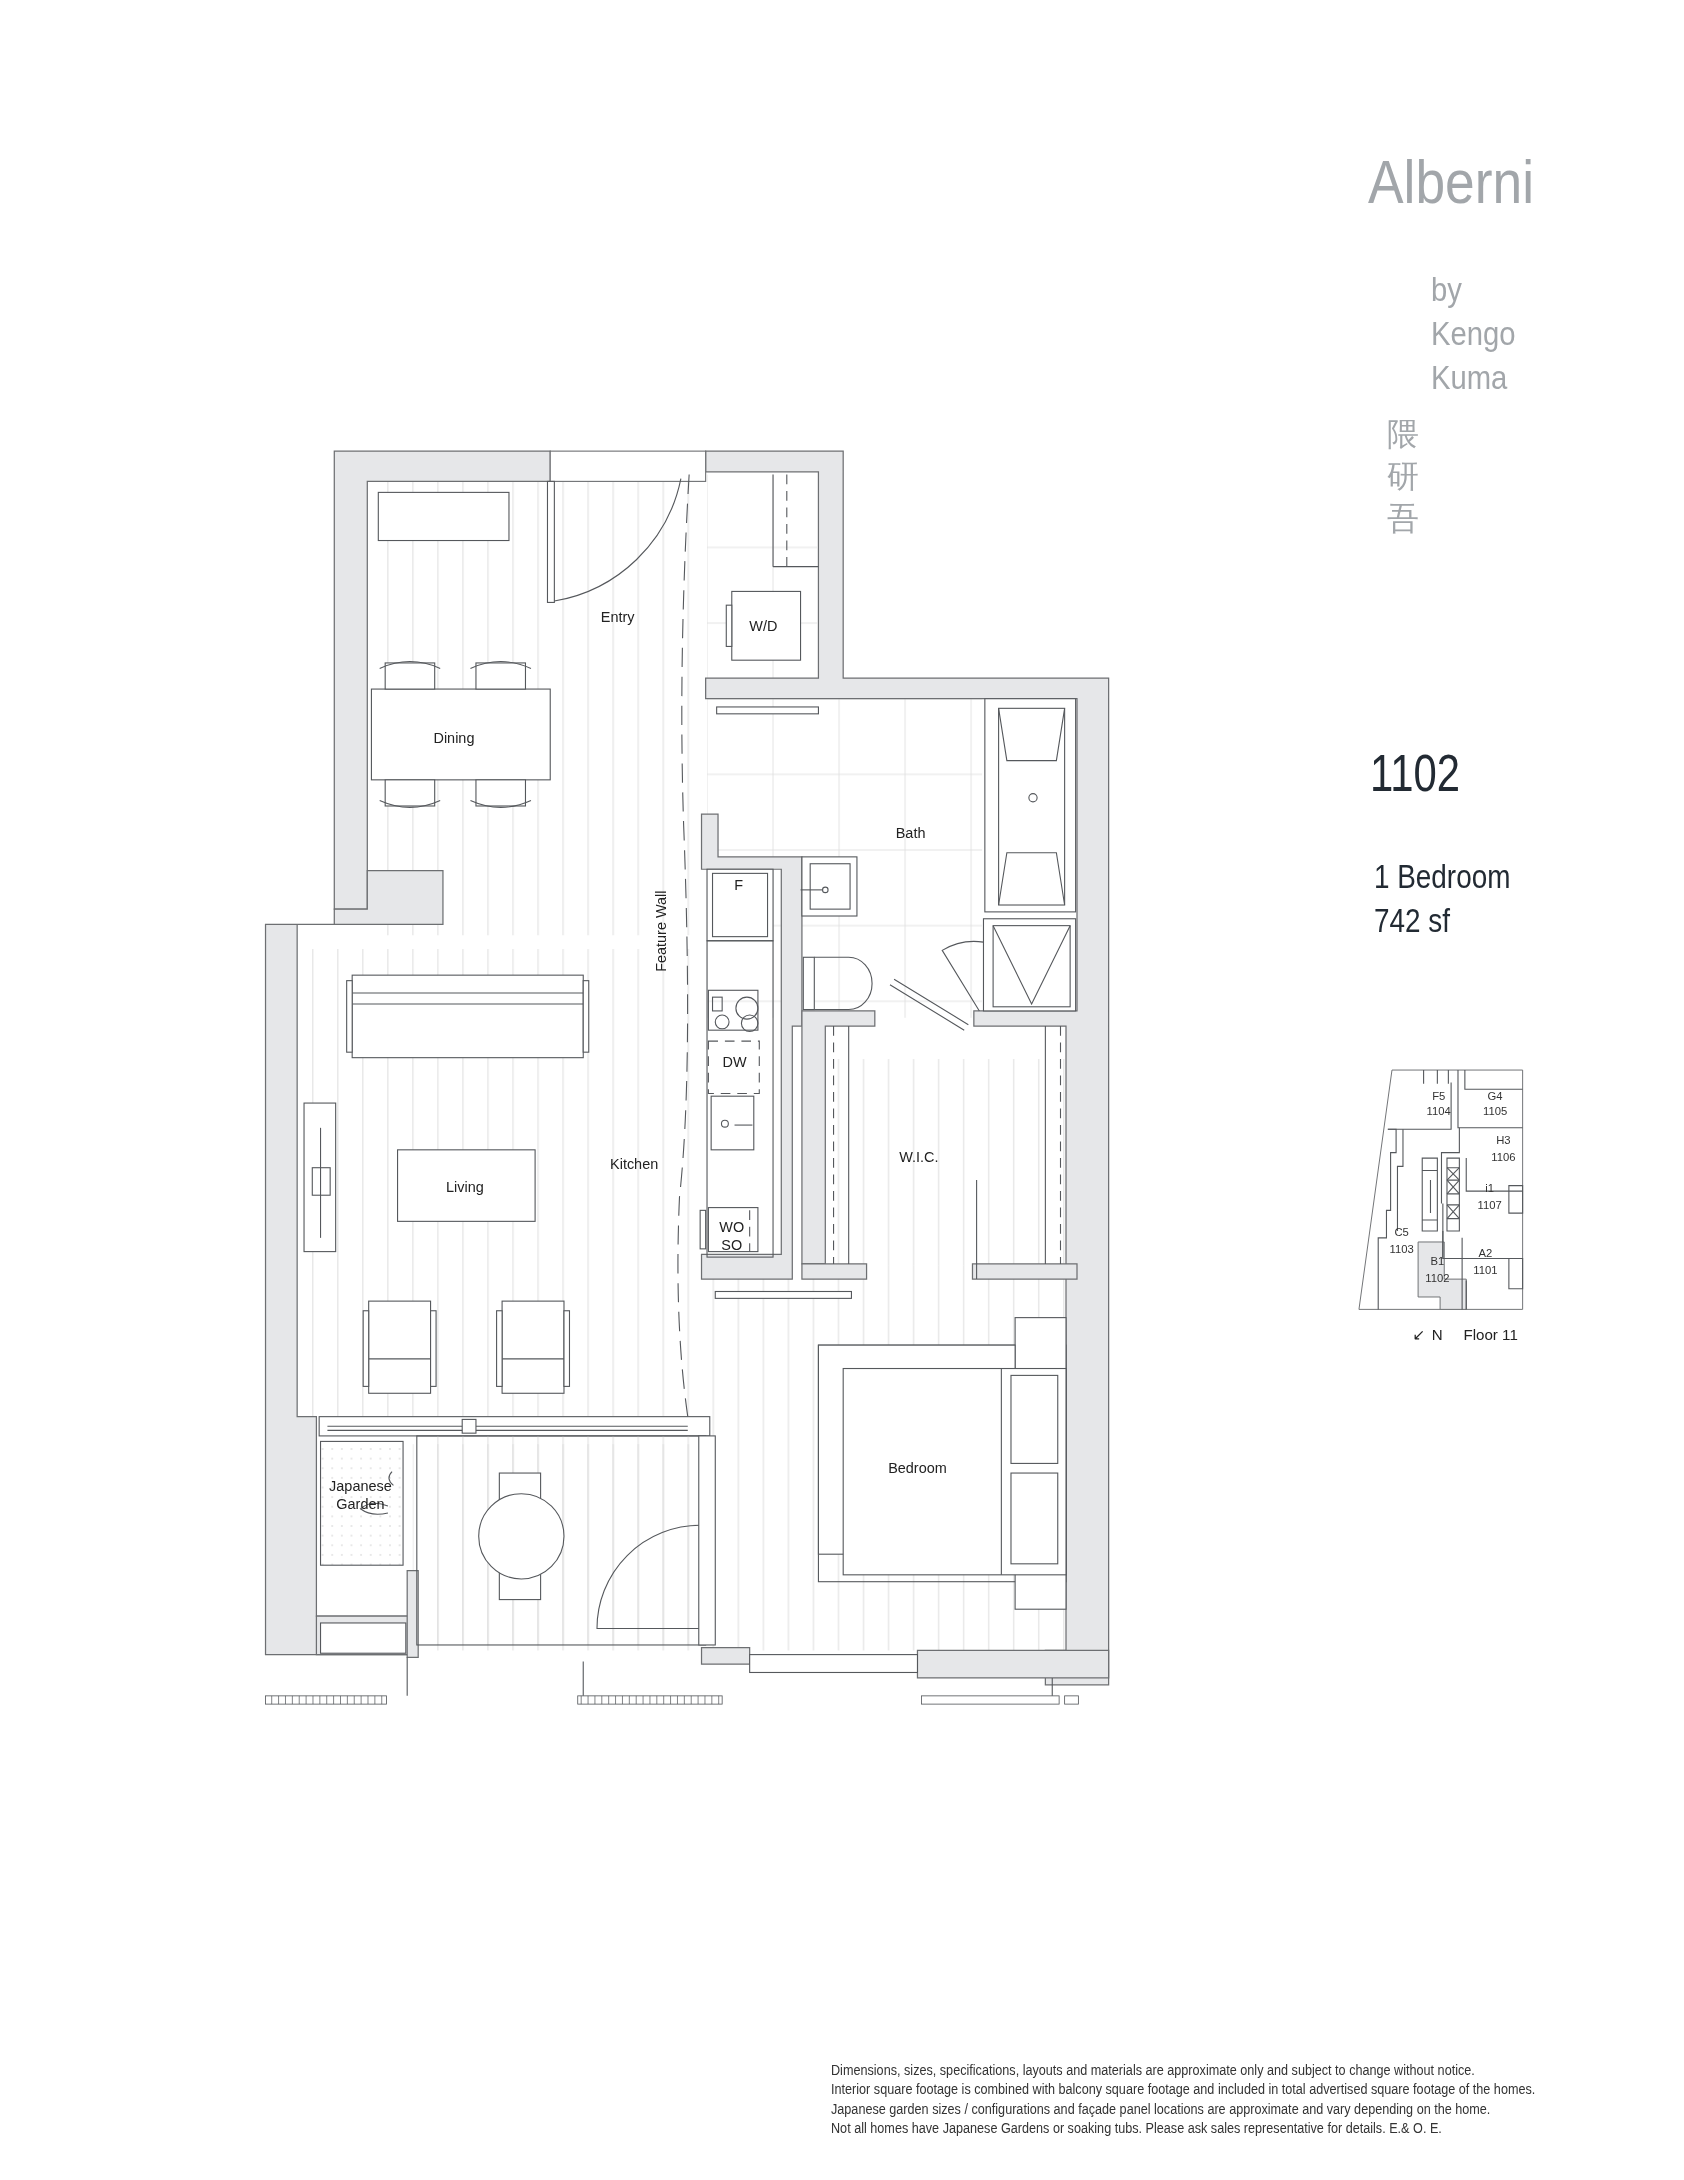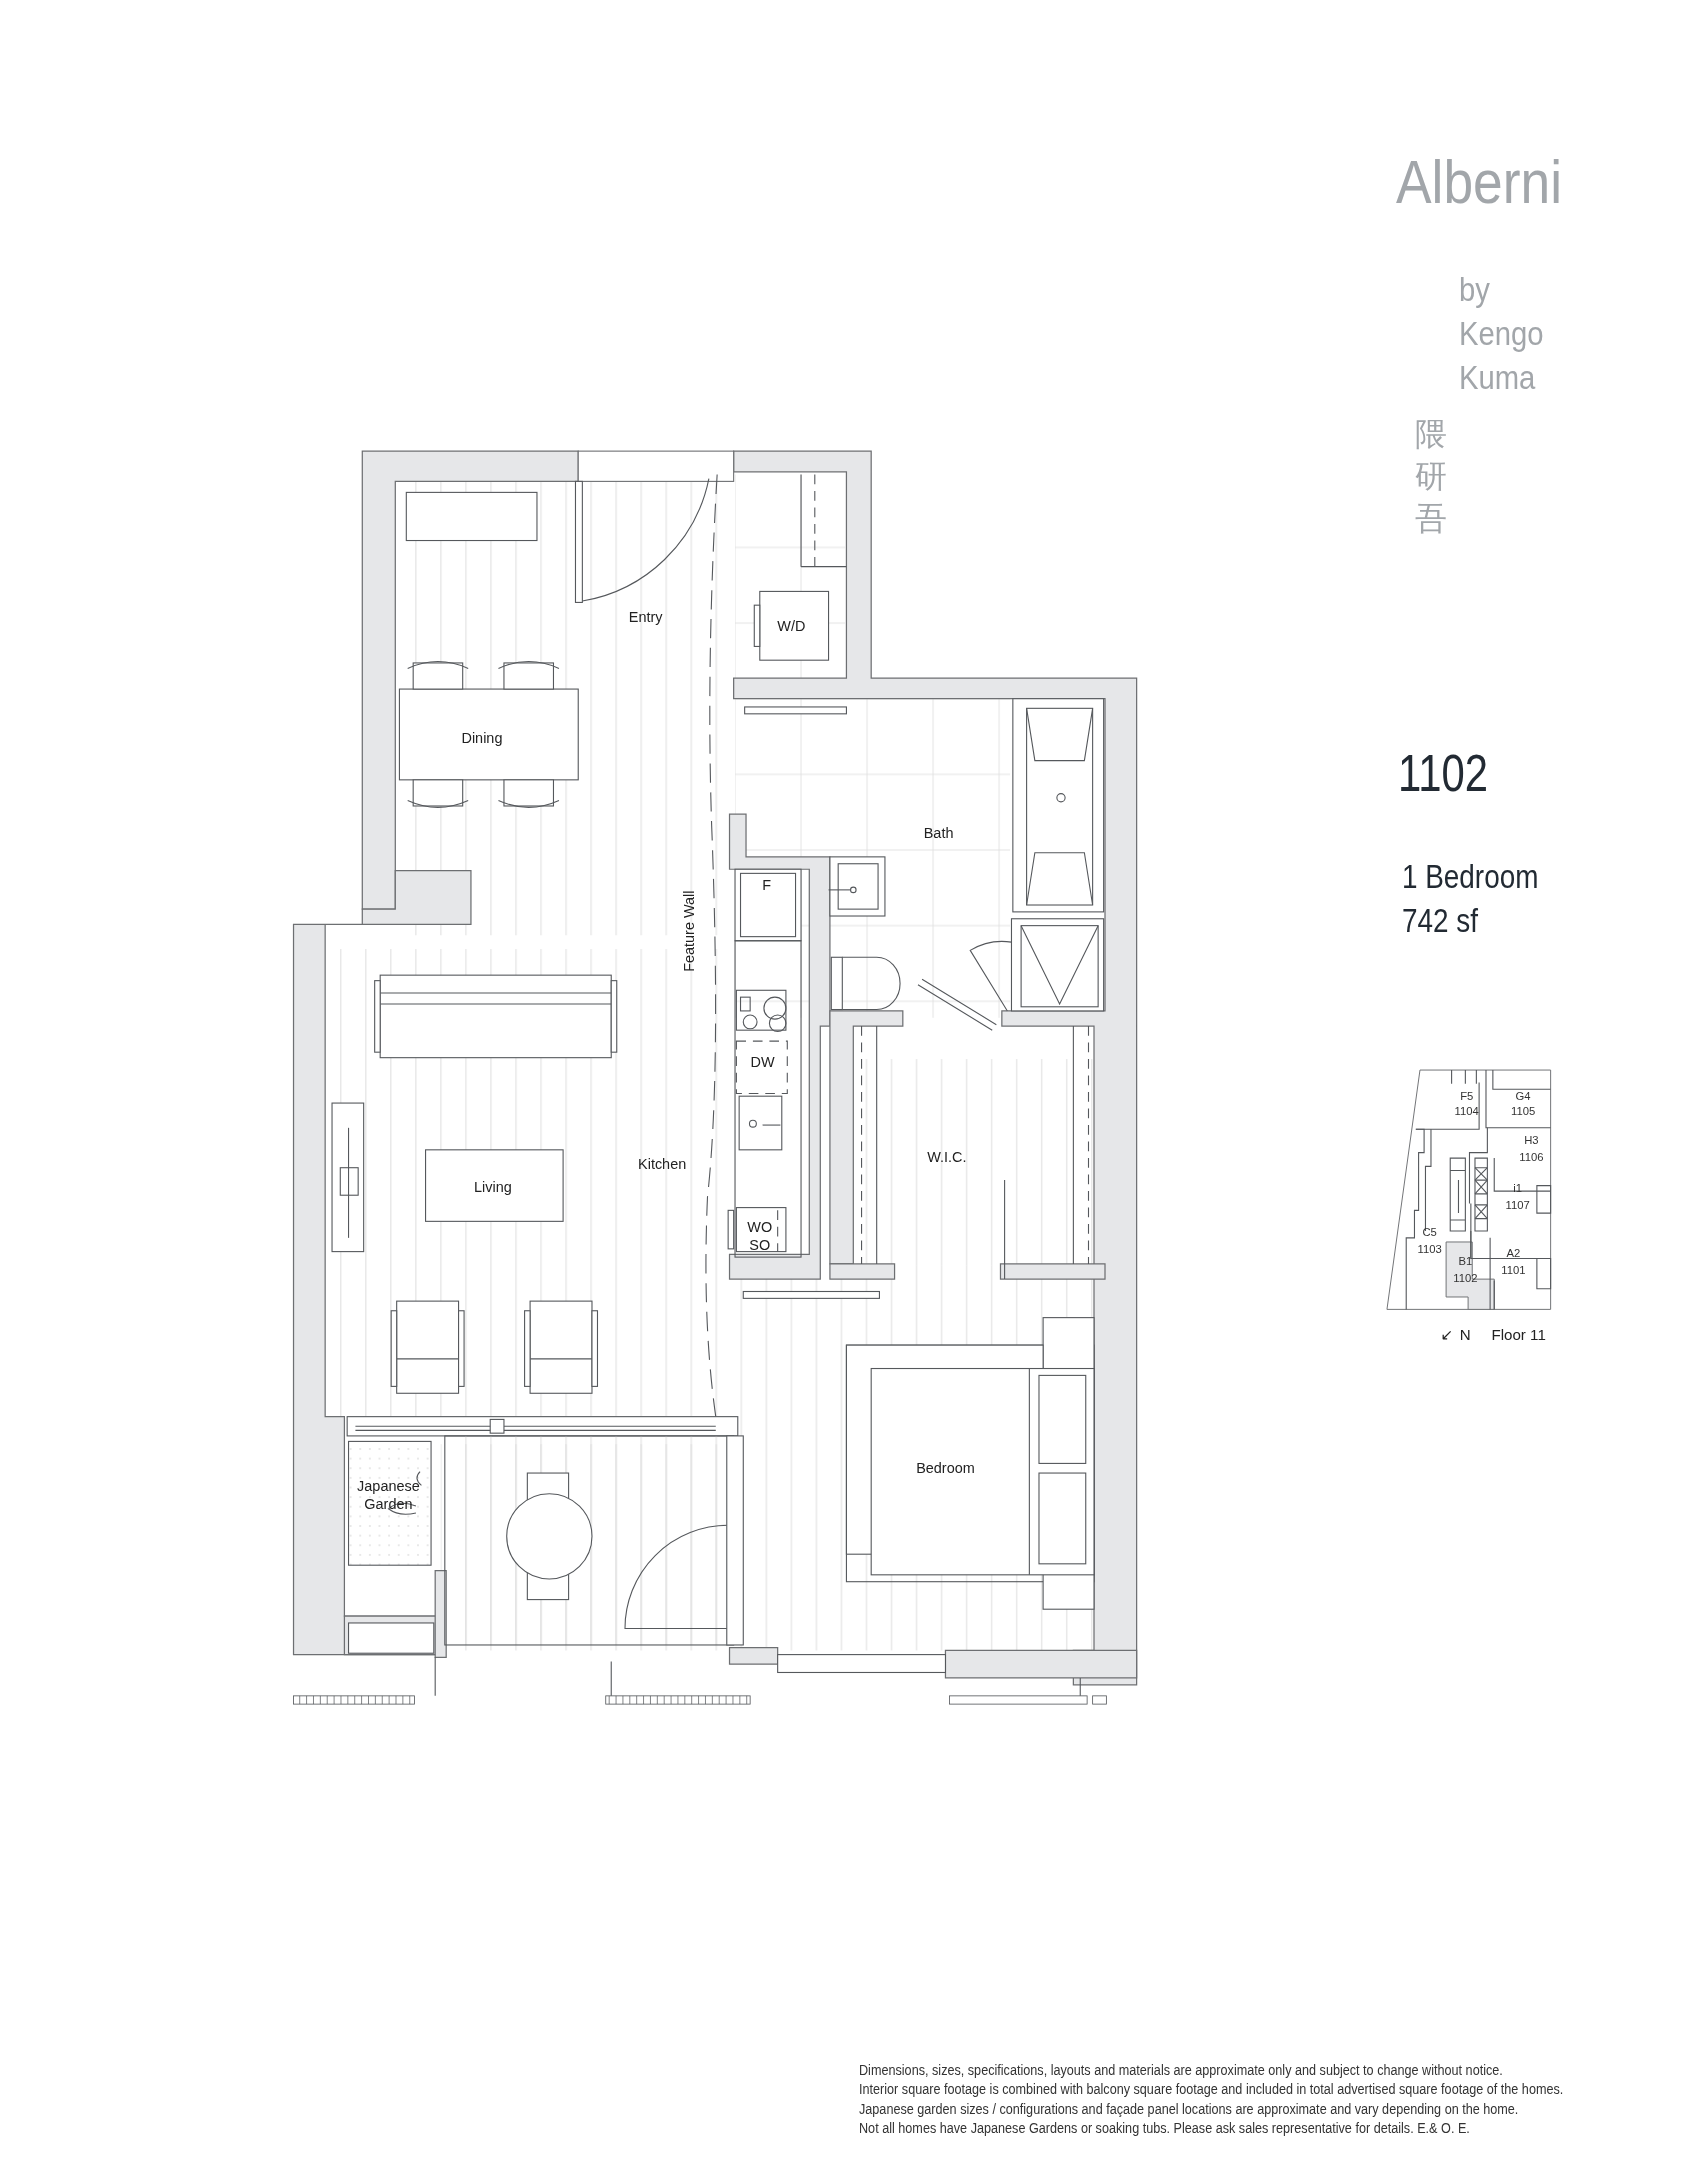--- a/index.html
+++ b/index.html
@@ -1,18 +1,18 @@
 <!DOCTYPE html>
 <html style="font-size:15px"><head>
 <meta charset="utf-8">
 <style>
   html, body { margin:0; padding:0; background:#ffffff; }
   body { width:1685px; height:2180px; position:relative; overflow:hidden;
          font-family:"Liberation Sans", "DejaVu Sans", sans-serif; }
-  .page { position:absolute; left:0; top:0; width:1427px; height:2180px;margin-left:28px; }
+  .page { position:absolute; left:0; top:0; width:1427px; height:2180px; }
   .brand-title { position:absolute; left:1368px; top:151px; font-size:62px; color:#a2a6aa;
                  font-family:"Liberation Sans", sans-serif; letter-spacing:0px; line-height:1; transform:scaleX(0.86); transform-origin:left top; }
   .brand-by { position:absolute; left:1431px; top:267px; font-size:34px; color:#a2a6aa; line-height:44px;
               transform:scaleX(0.86); transform-origin:left top; }
   .brand-by div { white-space:nowrap; }
   .brand-kanji { position:absolute; left:1387px; top:413px; font-size:32px; color:#a2a6aa; line-height:42px;
                  font-family:"DejaVu Sans", sans-serif; width:38px; }
   .unit-number { position:absolute; left:1370px; top:748px; font-size:51px; color:#222a33; line-height:1;
                  transform:scaleX(0.82); transform-origin:left top; }
   .unit-type { position:absolute; left:1374px; top:854px; font-size:34px; color:#222a33; line-height:44px;

